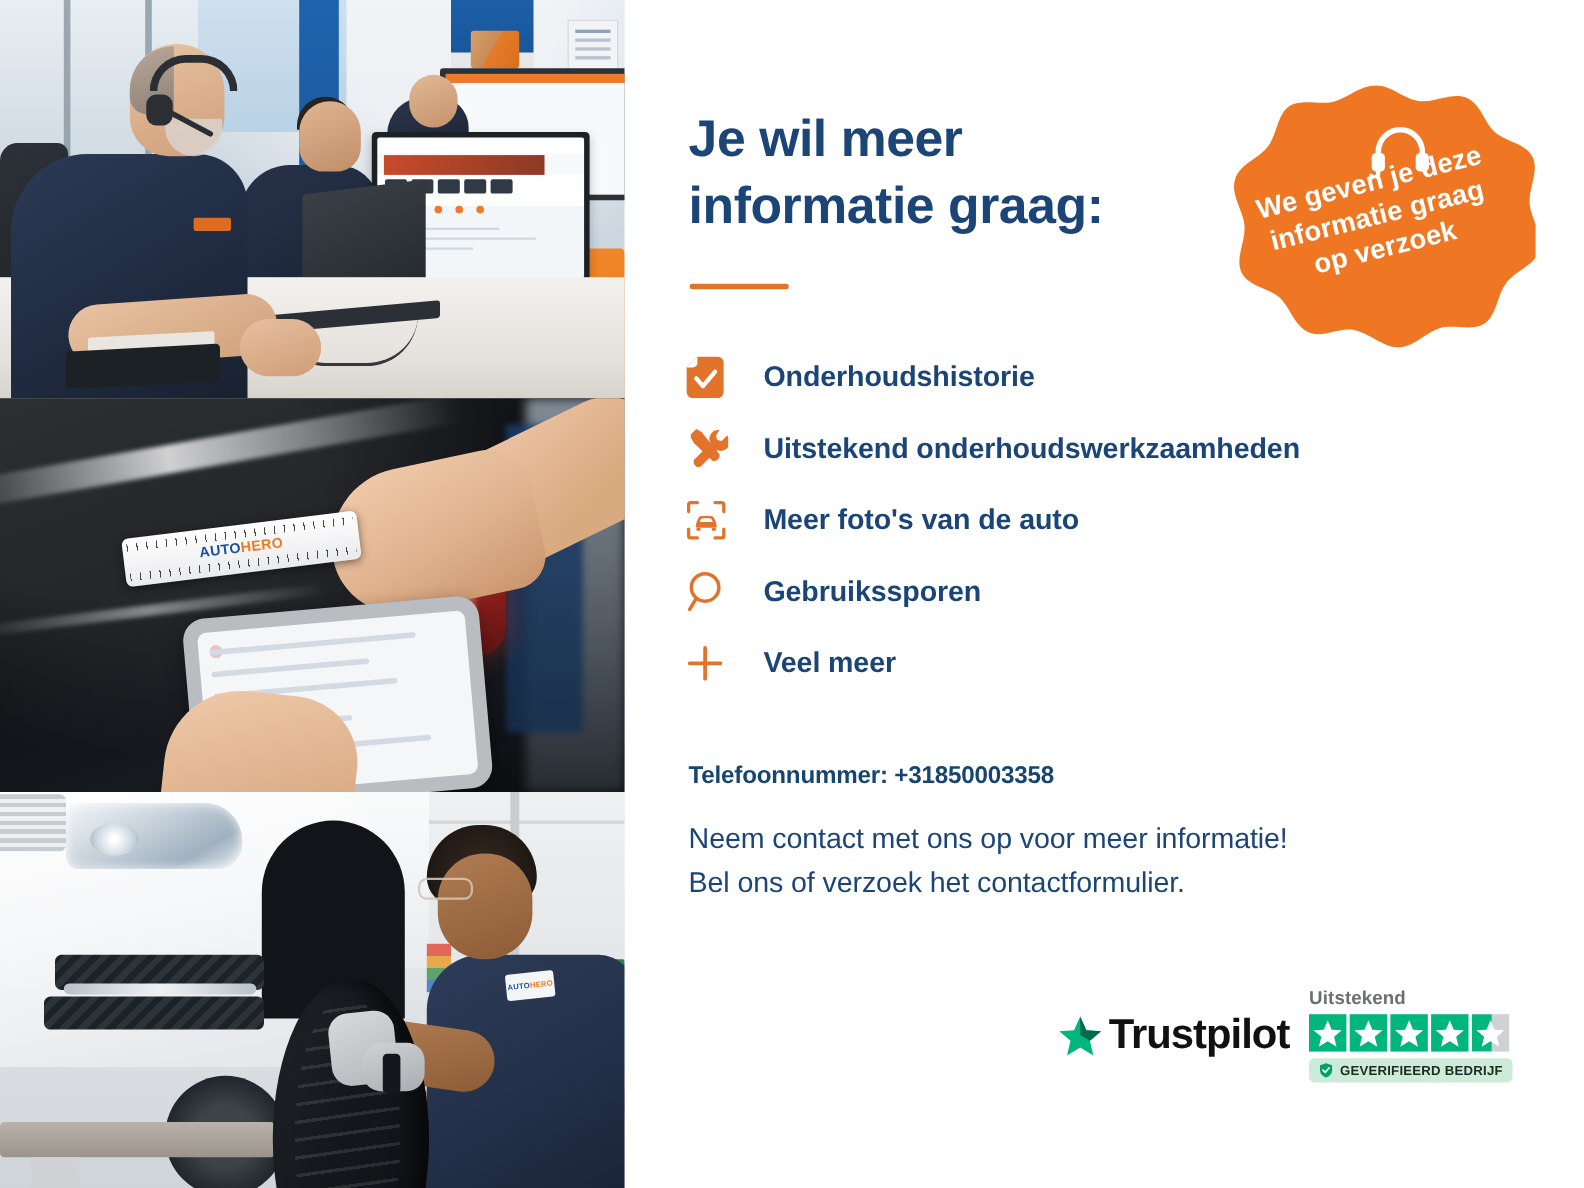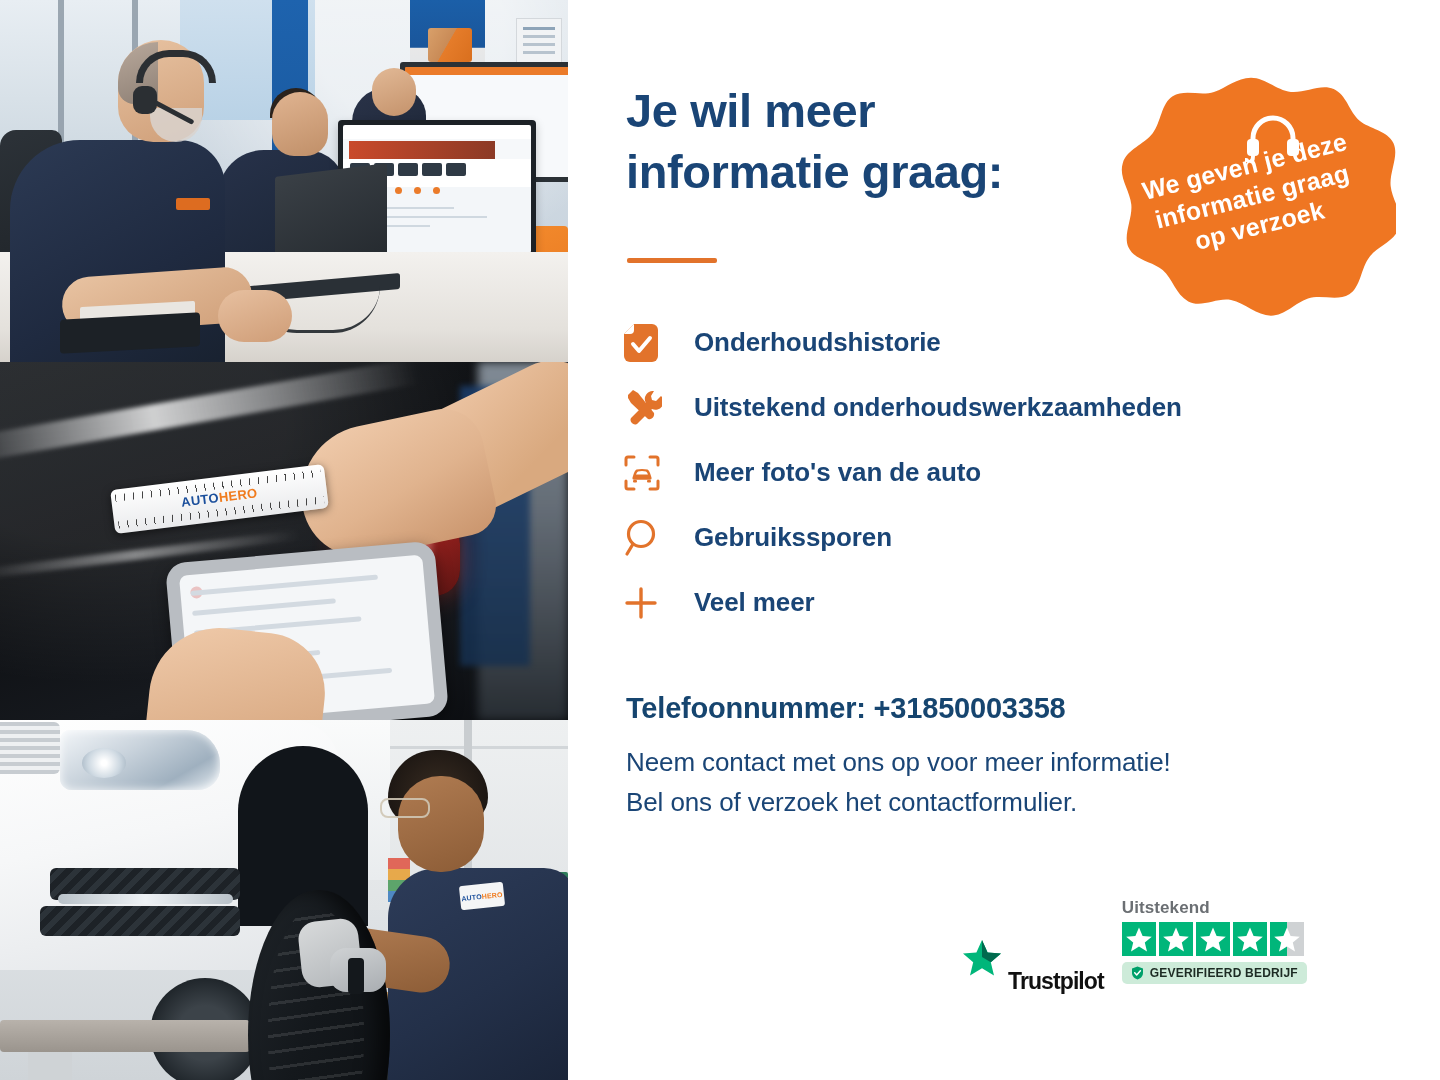--- a/index.html
+++ b/index.html
@@ -484,21 +484,21 @@
   .content {
     flex: 1 1 auto;
     position: relative;
     padding: 0;
     background: #ffffff;
   }
 
   .heading {
     position: absolute;
     left: 58px;
-    top: 80px;
+    top: 95px;
     width: 470px;
     color: #1a4576;
     font-size: 47px;
     font-weight: bold;
     line-height: 1.30;
     letter-spacing: -0.4px;
   }
 
   .divider {
     position: absolute;
@@ -564,21 +564,21 @@
     margin-left: 26px;
     white-space: nowrap;
     letter-spacing: -0.1px;
   }
 
   .phone {
     position: absolute;
     left: 58px;
     top: 692px;
     color: #16456f;
-    font-size: 29px;
+    font-size: 22px;
     font-weight: bold;
     letter-spacing: -0.2px;
   }
   .contact {
     position: absolute;
     left: 58px;
     top: 742px;
     width: 760px;
     color: #1a4576;
     font-size: 26px;
@@ -596,24 +596,23 @@
     gap: 18px;
   }
   .tp-logo {
     display: flex;
     align-items: center;
     gap: 6px;
     margin-top: 22px;
   }
   .tp-logo .tp-name {
     color: #111111;
-    font-size: 23px;
+    font-size: 38px;
     font-weight: bold;
     letter-spacing: -0.9px;
-    margin-top: 48px;
   }
   .tp-right { display: flex; flex-direction: column; align-items: flex-start; }
   .tp-rating {
     color: #6b6f73;
     font-size: 17px;
     margin-bottom: 4px;
     letter-spacing: .1px;
     font-weight: bold;
   }
   .tp-stars { display: flex; gap: 3px; }

